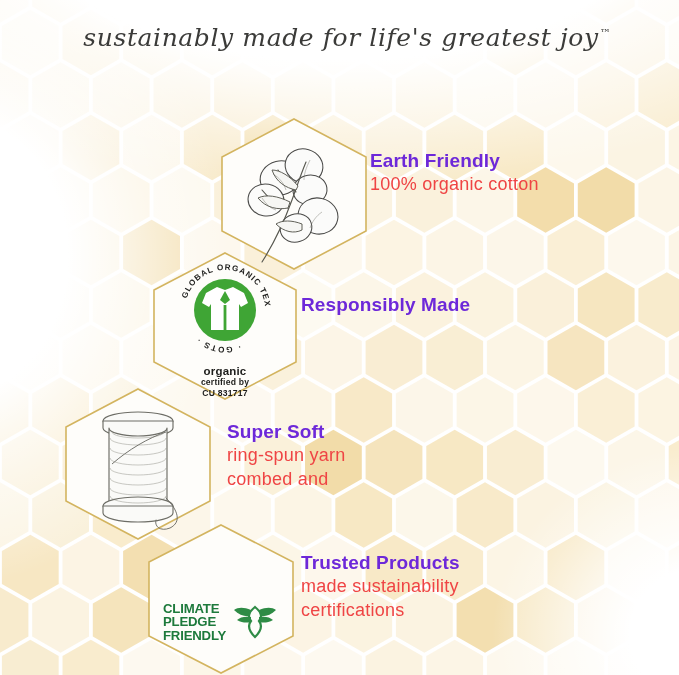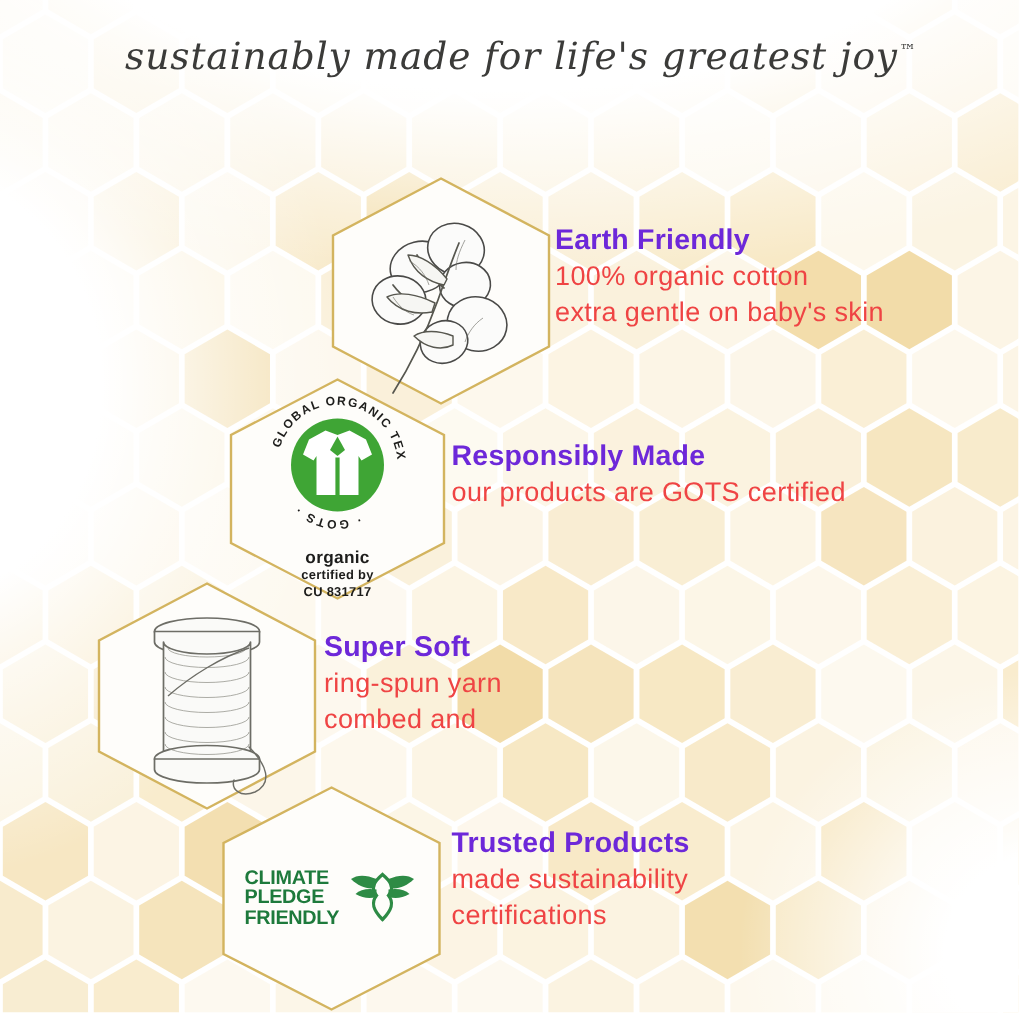--- a/index.html
+++ b/index.html
@@ -49,21 +49,21 @@
     font-size:18px;font-weight:normal;color:#ef4444;
     letter-spacing:.25px;line-height:1.33;white-space:nowrap;
   }
 
   
   .gots{position:absolute;text-align:center;width:120px;}
   .gots .lbl-organic{font-size:11.5px;font-weight:bold;color:#1d1d1b;letter-spacing:.2px;margin-top:5px;}
   .gots .lbl-small{font-size:8.6px;font-weight:bold;color:#1d1d1b;letter-spacing:.2px;line-height:1.3;}
 
   
-  .cpf{position:absolute;display:flex;align-items:center;gap:7px;}
+  .cpf{position:absolute;display:flex;align-items:center;gap:7px;margin-top:24px;}
   .cpf-words{display:flex;flex-direction:column;line-height:1.02;}
   .cpf-words span{
     font-size:13.2px;font-weight:bold;color:#1e7a3c;
     letter-spacing:-0.2px;
     font-family:"Liberation Sans", sans-serif;
   }
 </style>
 </head>
 <body>
 
@@ -328,21 +328,20 @@
           <path d="M55 58 C 62 62, 66 68, 68 74"></path>
           <path d="M92 44 C 88 52, 86 58, 86 64"></path>
           <path d="M104 96 C 98 100, 94 106, 92 112"></path>
           <path d="M44 82 C 48 88, 52 92, 58 94"></path>
         </g>
       </svg>
     </div>
     <div class="copy" style="left:152px;top:33px;">
       <div class="title">Earth Friendly</div>
       <div class="line">100% organic cotton</div>
-      <div class="line">extra gentle on baby's skin</div>
     </div>
   </div>
 
   <div class="feature" style="left:150px;top:250px;width:490px;height:150px;">
     <div class="hexwrap">
       <svg width="150" height="152" viewBox="0 0 150 152">
         <polygon points="75,3 146,40 146,112 75,149 4,112 4,40" fill="#FEFDFA" stroke="#D3B45F" stroke-width="1.6"></polygon>
       </svg>
     </div>
 
@@ -364,21 +363,20 @@
           <textPath href="#ringBot" startOffset="37%">· GOTS ·</textPath>
         </text>
       </svg>
       <div class="lbl-organic">organic</div>
       <div class="lbl-small">certified by</div>
       <div class="lbl-small">CU 831717</div>
     </div>
 
     <div class="copy" style="left:151px;top:43px;">
       <div class="title">Responsibly Made</div>
-      <div class="line">our products are GOTS certified</div>
     </div>
   </div>
 
   <div class="feature" style="left:62px;top:386px;width:450px;height:150px;">
     <div class="hexwrap">
       <svg width="152" height="156" viewBox="0 0 152 156">
         <polygon points="76,3 148,41 148,115 76,153 4,115 4,41" fill="#FEFDFA" stroke="#D3B45F" stroke-width="1.6"></polygon>
         <g stroke="#6d6d66" stroke-width="1.15" fill="#fafaf8" stroke-linejoin="round">
 
           <ellipse cx="76" cy="35" rx="35" ry="9"></ellipse>
@@ -397,21 +395,21 @@
           <path d="M48 92 A28 7 0 0 0 104 92"></path>
           <path d="M48 102 A28 7 0 0 0 104 102"></path>
           <path d="M48 110 A28 7 0 0 0 104 110"></path>
           <path d="M50 46 A26 6 0 0 0 102 46"></path>
         </g>
 
         <path d="M50 78 C 66 64, 86 52, 104 46" stroke="#6d6d66" stroke-width=".95" fill="none"></path>
         <path d="M104 112 C 116 124, 120 136, 108 142 C 98 146, 92 140, 94 134" stroke="#6d6d66" stroke-width=".95" fill="none" stroke-linecap="round"></path>
       </svg>
     </div>
-    <div class="copy" style="left:154px;top:34px;">
+    <div class="copy" style="left:165px;top:34px;">
       <div class="title">Super Soft</div>
       <div class="line">ring-spun yarn</div>
       <div class="line">combed and</div>
     </div>
   </div>
 
   <div class="feature" style="left:145px;top:522px;width:500px;height:150px;">
     <div class="hexwrap">
       <svg width="152" height="154" viewBox="0 0 152 154">
         <polygon points="76,3 148,40 148,114 76,151 4,114 4,40" fill="#FEFDFA" stroke="#D3B45F" stroke-width="1.6"></polygon>

